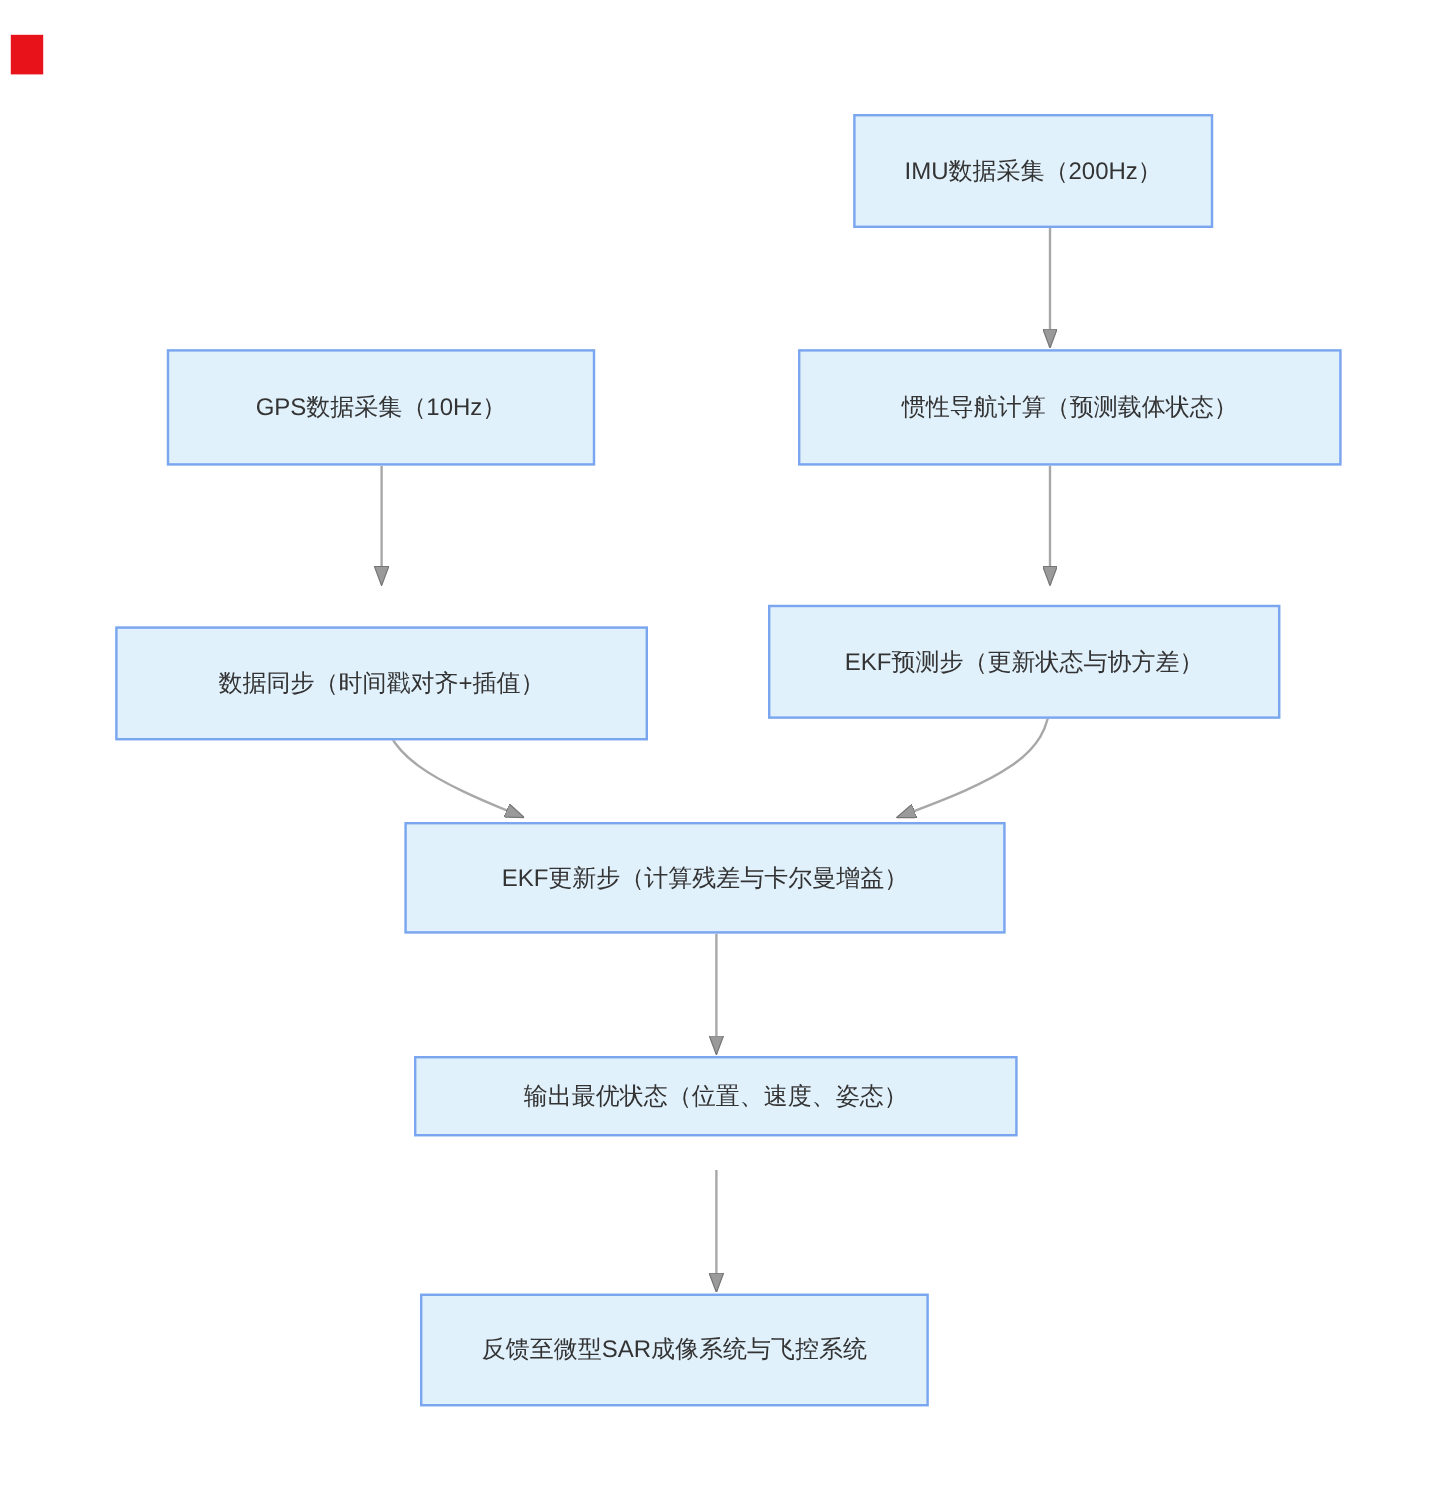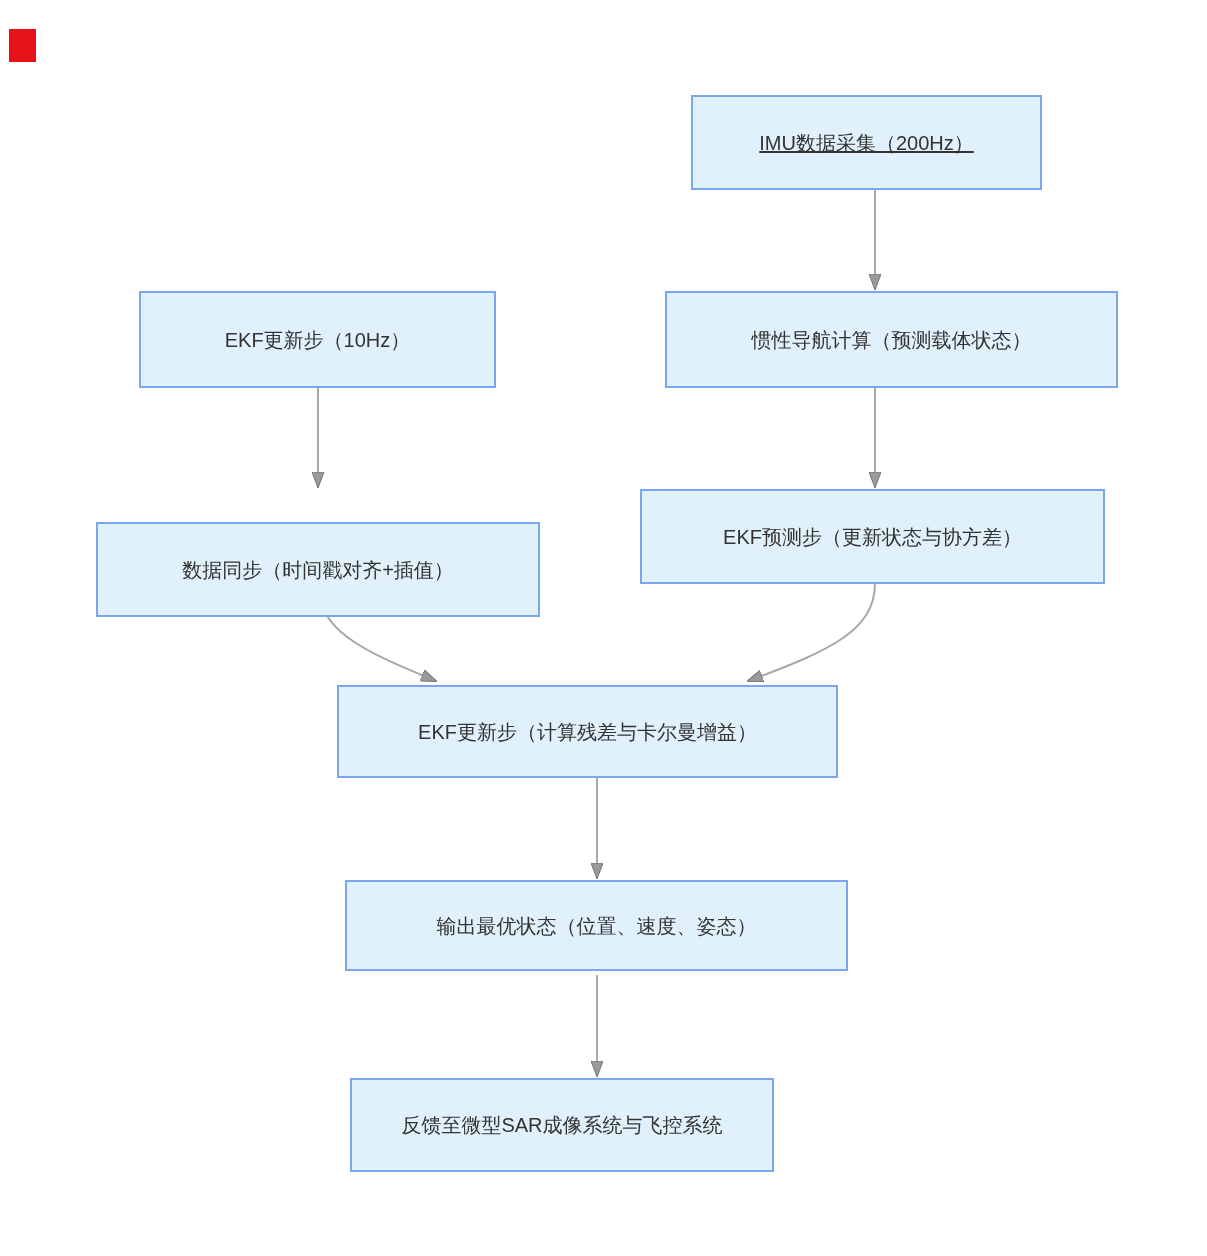--- a/index.html
+++ b/index.html
@@ -39,27 +39,27 @@
   }
   .red-marker {
     position: absolute;
     left: 9px;
     top: 29px;
     width: 27px;
     height: 33px;
     background: var(--marker, #e8131a);
   }
   
-  .n-imu         { left: 691px; top: 95px;   width: 351px; height: 95px; text-decoration: underline; }
+  .n-imu         { left: 711px; top: 95px;   width: 300px; height: 95px; }
   .n-gps         { left: 139px; top: 291px;  width: 357px; height: 97px; }
   .n-ins         { left: 648px; top: 291px;  width: 453px; height: 97px; margin-left: 17px; }
   .n-sync        { left: 96px;  top: 489px;  width: 444px; height: 95px; margin-top: 33px; }
-  .n-ekf-predict { left: 640px; top: 489px;  width: 465px; height: 95px; }
+  .n-ekf-predict { left: 640px; top: 504px;  width: 427px; height: 95px; }
   .n-ekf-update  { left: 337px; top: 685px;  width: 501px; height: 93px; }
-  .n-output      { left: 345px; top: 880px;  width: 503px; height: 91px; }
+  .n-output      { left: 345px; top: 880px;  width: 503px; height: 67px; }
   .n-feedback    { left: 350px; top: 1078px; width: 424px; height: 94px; }
 </style>
 </head>
 <body>
 
 <div id="canvas">
 
   <div class="red-marker"></div>
 
   <svg id="edges-layer" width="1207" height="1256" viewBox="0 0 1207 1256" xmlns="http://www.w3.org/2000/svg">
@@ -71,21 +71,21 @@
     <path class="edge" d="M875,190 L875,289" marker-end="url(#arrowhead)"></path>
     <path class="edge" d="M318,388 L318,487" marker-end="url(#arrowhead)"></path>
     <path class="edge" d="M875,388 L875,487" marker-end="url(#arrowhead)"></path>
     <path class="edge" d="M318,583 C318,630 360,650 436,681" marker-end="url(#arrowhead)"></path>
     <path class="edge" d="M875,583 C875,630 832,650 748,681" marker-end="url(#arrowhead)"></path>
     <path class="edge" d="M597,778 L597,878" marker-end="url(#arrowhead)"></path>
     <path class="edge" d="M597,975 L597,1076" marker-end="url(#arrowhead)"></path>
   </svg>
 
   <div class="node n-imu">IMU数据采集（200Hz）</div>
-  <div class="node n-gps">EKF更新步（10Hz）</div>
+  <div class="node n-gps">GPS数据采集（10Hz）</div>
   <div class="node n-ins">惯性导航计算（预测载体状态）</div>
   <div class="node n-sync">数据同步（时间戳对齐+插值）</div>
   <div class="node n-ekf-predict">EKF预测步（更新状态与协方差）</div>
   <div class="node n-ekf-update">EKF更新步（计算残差与卡尔曼增益）</div>
   <div class="node n-output">输出最优状态（位置、速度、姿态）</div>
   <div class="node n-feedback">反馈至微型SAR成像系统与飞控系统</div>
 
 </div>
 
 </body></html>

